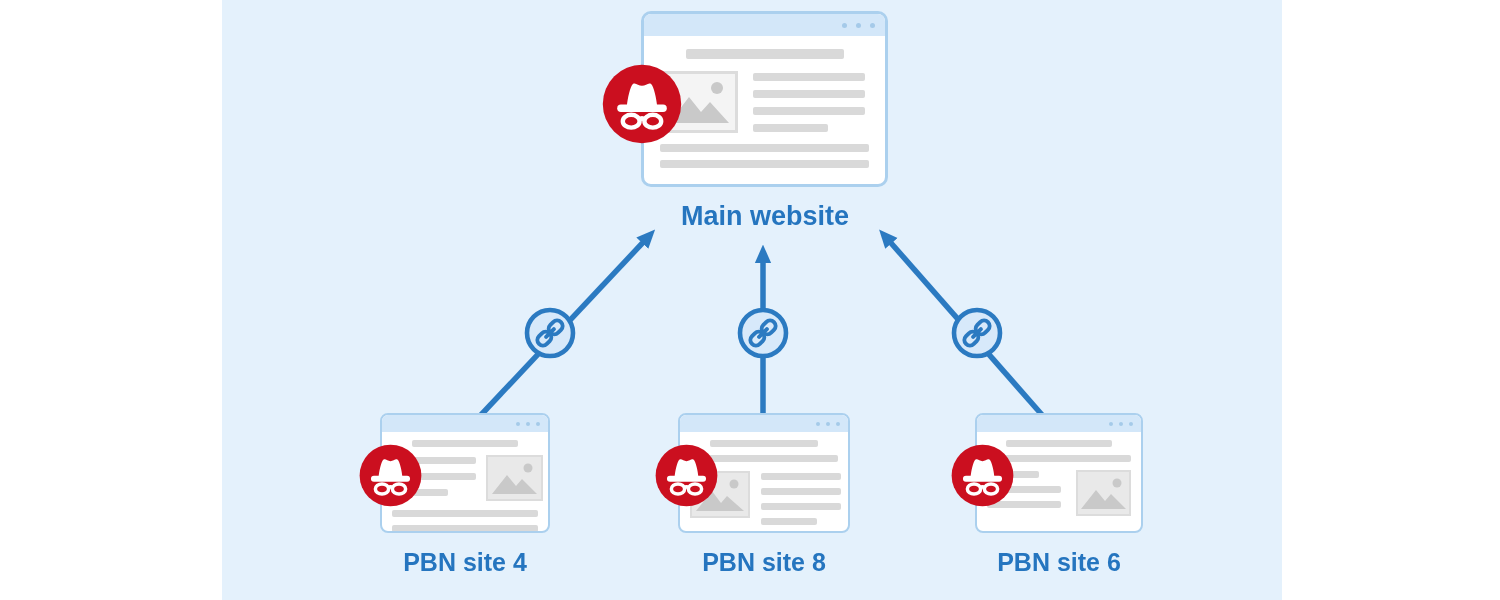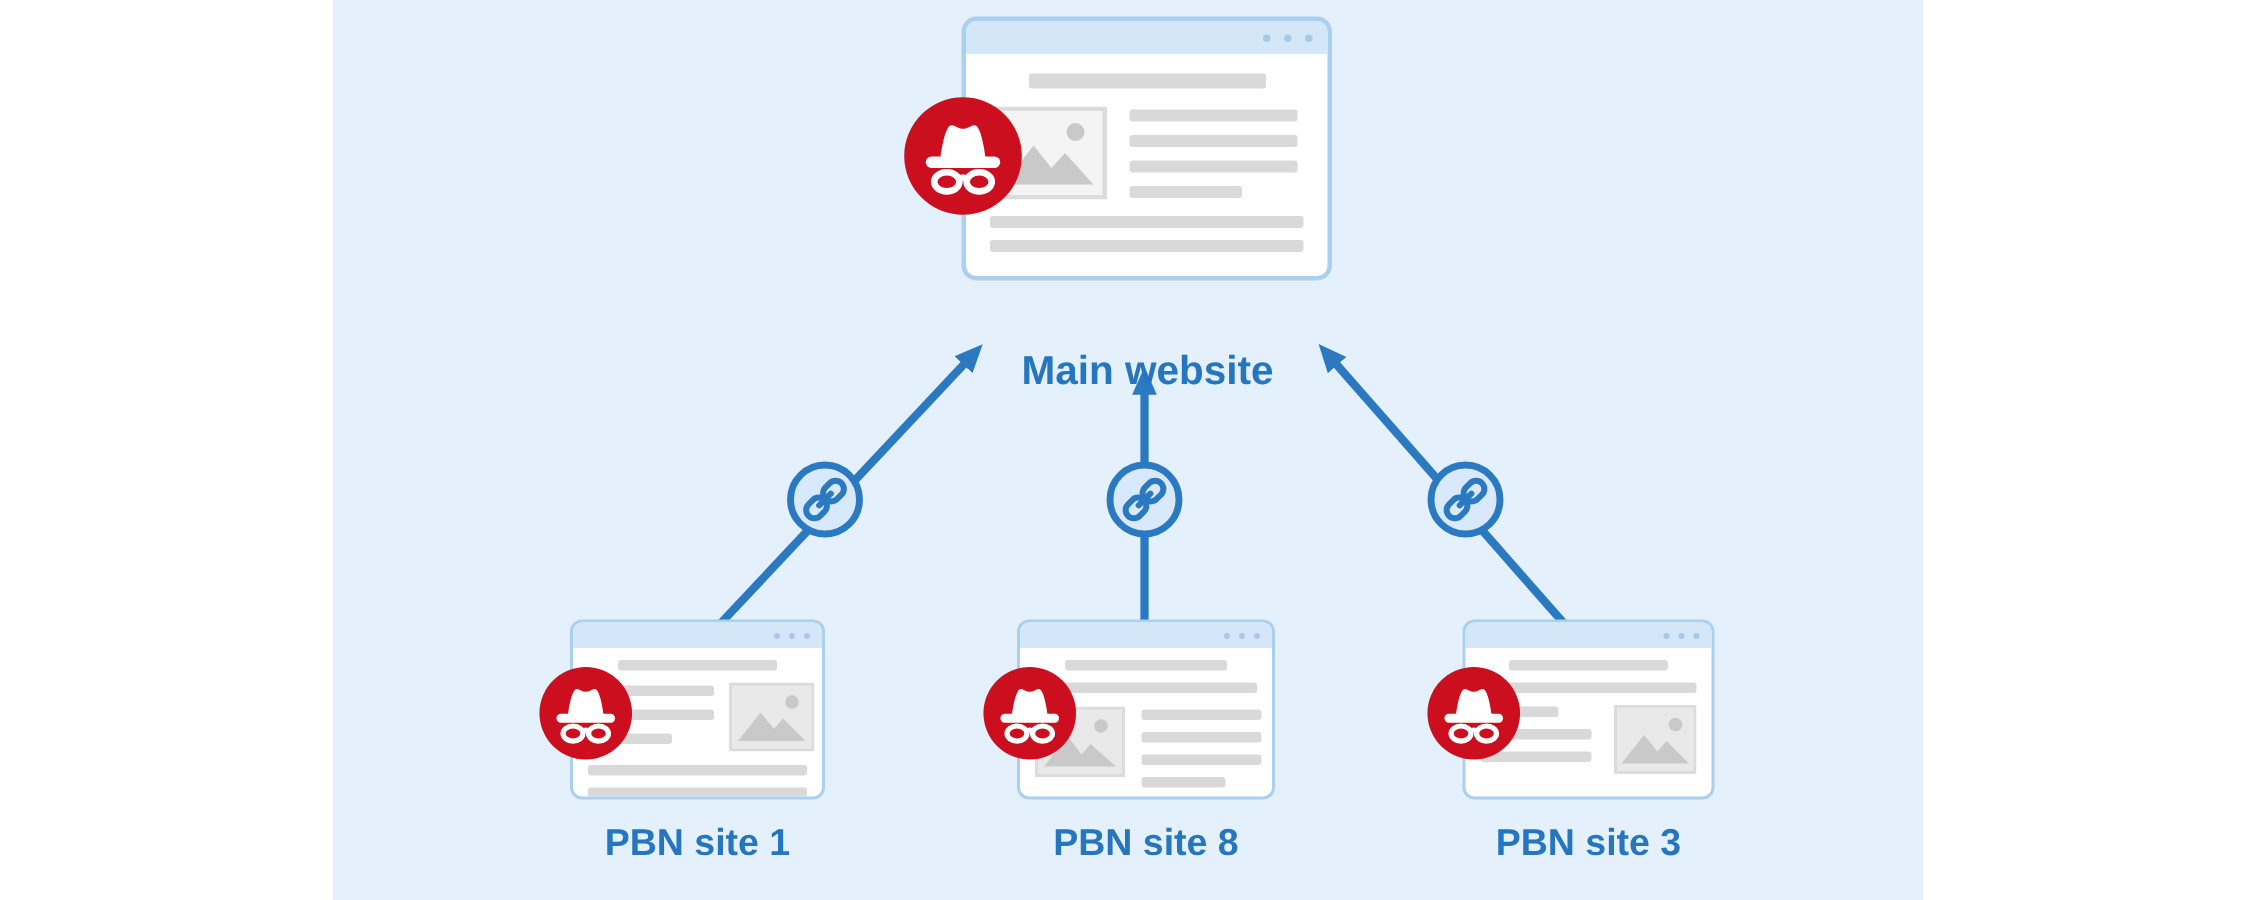--- a/index.html
+++ b/index.html
@@ -107,21 +107,21 @@
   <circle cx="50" cy="50" r="49" fill="#cb0f1f"></circle>
   <path d="M31,53 C32,44 35,27.5 39,24.8 C42,22.8 45.5,27.3 50,27.3 C54.5,27.3 58,22.8 61,24.8 C65,27.5 68,44 69,53 Z" fill="#ffffff"></path>
   <rect x="19" y="50.5" width="62" height="9.5" rx="4.7" fill="#ffffff"></rect>
   <g stroke="#ffffff" stroke-width="5.5" fill="none">
     <ellipse cx="36.5" cy="71.5" rx="10.5" ry="8"></ellipse>
     <ellipse cx="63.5" cy="71.5" rx="10.5" ry="8"></ellipse>
     <path d="M46.5,69.5 Q50,66.5 53.5,69.5"></path>
   </g>
 </svg>
 
-<div class="site-label label-main" style="left:615px;top:201px;width:300px;margin-top:31px;">Main website</div>
+<div class="site-label label-main" style="left:615px;top:201px;width:300px;">Main website</div>
 
 <svg class="linkbadge" style="left:524px;top:307px;" width="52" height="52" viewBox="0 0 52 52">
   <circle cx="26" cy="26" r="23" fill="#d7e9fa" stroke="#2b7ac1" stroke-width="4.6"></circle>
   <g transform="rotate(45 26 26)" stroke="#2b7ac1" stroke-width="4" fill="none" stroke-linecap="round">
     <rect x="20.5" y="10.5" width="11" height="15" rx="5.5"></rect>
     <rect x="20.5" y="26.5" width="11" height="15" rx="5.5"></rect>
     <line x1="26" y1="20.5" x2="26" y2="31.5"></line>
   </g>
 </svg>
 <svg class="linkbadge" style="left:737px;top:307px;" width="52" height="52" viewBox="0 0 52 52">
@@ -239,15 +239,15 @@
   <circle cx="50" cy="50" r="49" fill="#cb0f1f"></circle>
   <path d="M31,53 C32,44 35,27.5 39,24.8 C42,22.8 45.5,27.3 50,27.3 C54.5,27.3 58,22.8 61,24.8 C65,27.5 68,44 69,53 Z" fill="#ffffff"></path>
   <rect x="19" y="50.5" width="62" height="9.5" rx="4.7" fill="#ffffff"></rect>
   <g stroke="#ffffff" stroke-width="5.5" fill="none">
     <ellipse cx="36.5" cy="71.5" rx="10.5" ry="8"></ellipse>
     <ellipse cx="63.5" cy="71.5" rx="10.5" ry="8"></ellipse>
     <path d="M46.5,69.5 Q50,66.5 53.5,69.5"></path>
   </g>
 </svg>
 
-<div class="site-label label-pbn" style="left:355px;top:548px;width:220px;">PBN site 1</div>
+<div class="site-label label-pbn" style="left:355px;top:548px;width:220px;">PBN site 4</div>
 <div class="site-label label-pbn" style="left:653px;top:548px;width:222px;">PBN site 8</div>
-<div class="site-label label-pbn" style="left:949px;top:548px;width:220px;">PBN site 3</div>
+<div class="site-label label-pbn" style="left:949px;top:548px;width:220px;">PBN site 6</div>
 
 </body></html>

